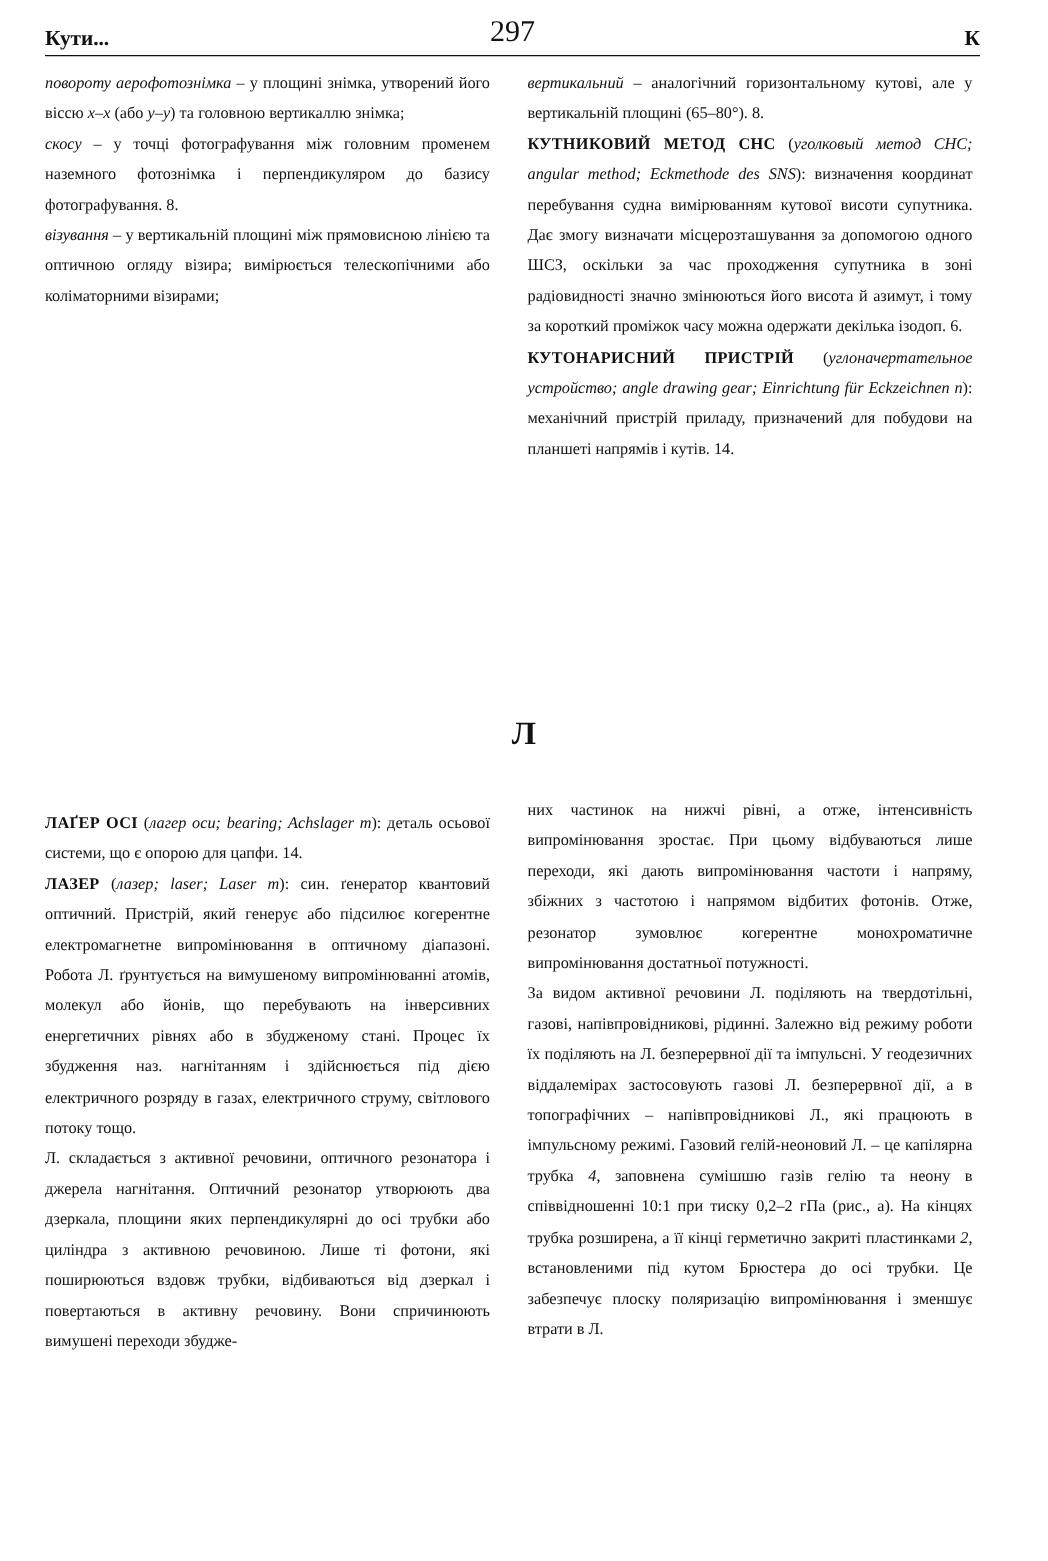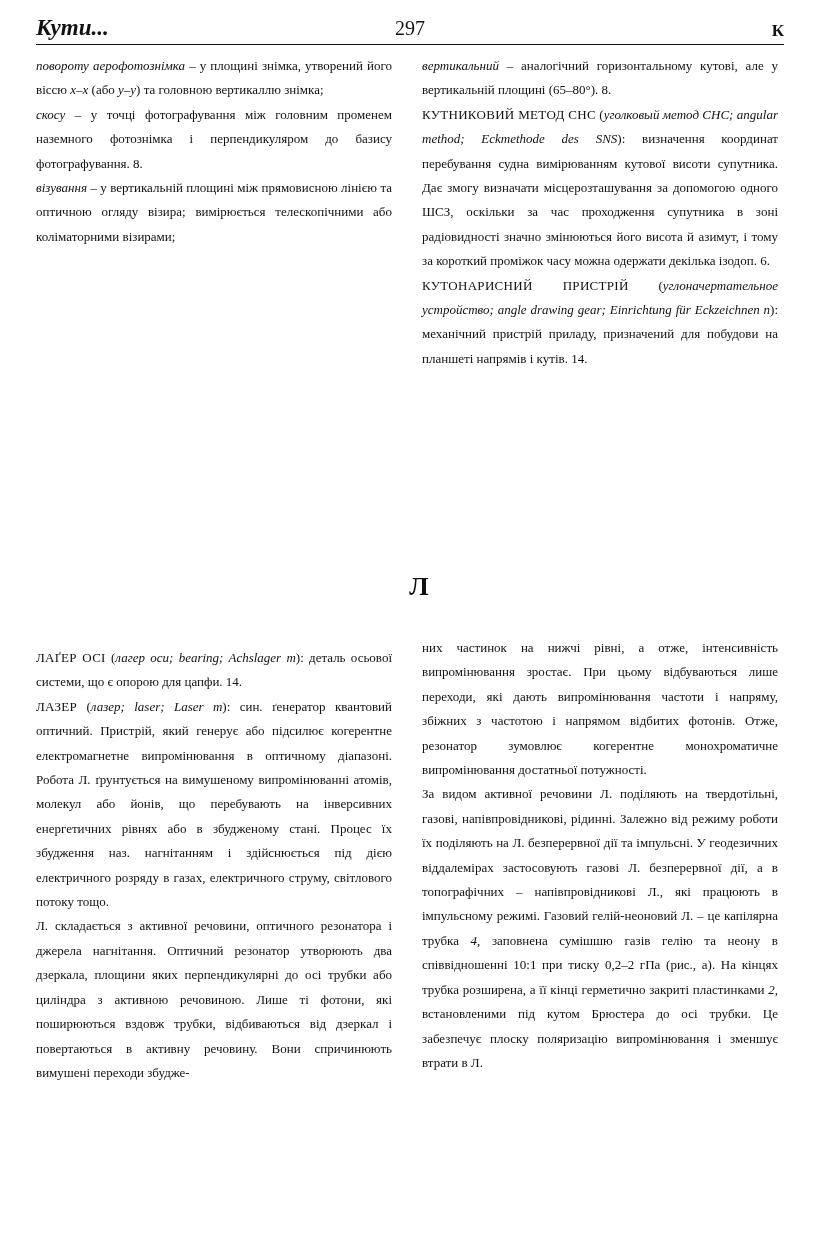--- a/index.html
+++ b/index.html
@@ -1,30 +1,30 @@
 <!DOCTYPE html>
 <html><head>
 <meta charset="utf-8">
 <style>
   html, body { margin: 0; padding: 0; background: #ffffff; }
   body { width: 838px; height: 1249px; position: relative; overflow: hidden;
          font-family: "Liberation Serif", "DejaVu Serif", serif; color: #111; }
   .page-header { position: absolute; left: 36px; top: 16px; width: 748px; height: 28px;
                  border-bottom: 1.5px solid #111; }
-  .running-head { position: absolute; left: 0; bottom: 3px; font-style: italic; font-weight: bold;
-                  font-size: 23px; }
-  .page-number { position: absolute; left: 0; right: 0; text-align: center; bottom: 4px; font-size: 20px; }
+  .running-head { position: absolute; left: 0; bottom: 3px; font-weight: bold;
+                  font-size: 17px; }
+  .page-number { position: absolute; left: 0; right: 0; text-align: center; bottom: 4px; font-size: 24px; }
   .section-letter-top { position: absolute; right: 0; bottom: 3px; font-weight: bold; font-size: 17px; }
   .col { position: absolute; font-size: 13px; line-height: 24.4px; text-align: justify; }
   .col-tl { left: 36px; top: 54px; width: 356px; }
   .col-tr { left: 422px; top: 54px; width: 356px; }
   .col-bl { left: 36px; top: 636px; width: 356px; margin-top: 10px; }
   .col-br { left: 422px; top: 636px; width: 356px; }
   .p { margin: 0; }
-  .hw { font-weight: normal; letter-spacing: 0.3px; }
+  .hw { font-weight: bold; letter-spacing: 0.3px; }
   .it { font-style: italic; }
   .section-letter { position: absolute; left: 0; right: 0; top: 572px; text-align: center;
                     font-weight: bold; font-size: 26px; }
 </style>
 </head>
 <body>
 
 <div class="page-header">
   <span class="running-head">Кути...</span>
   <span class="page-number">297</span>

